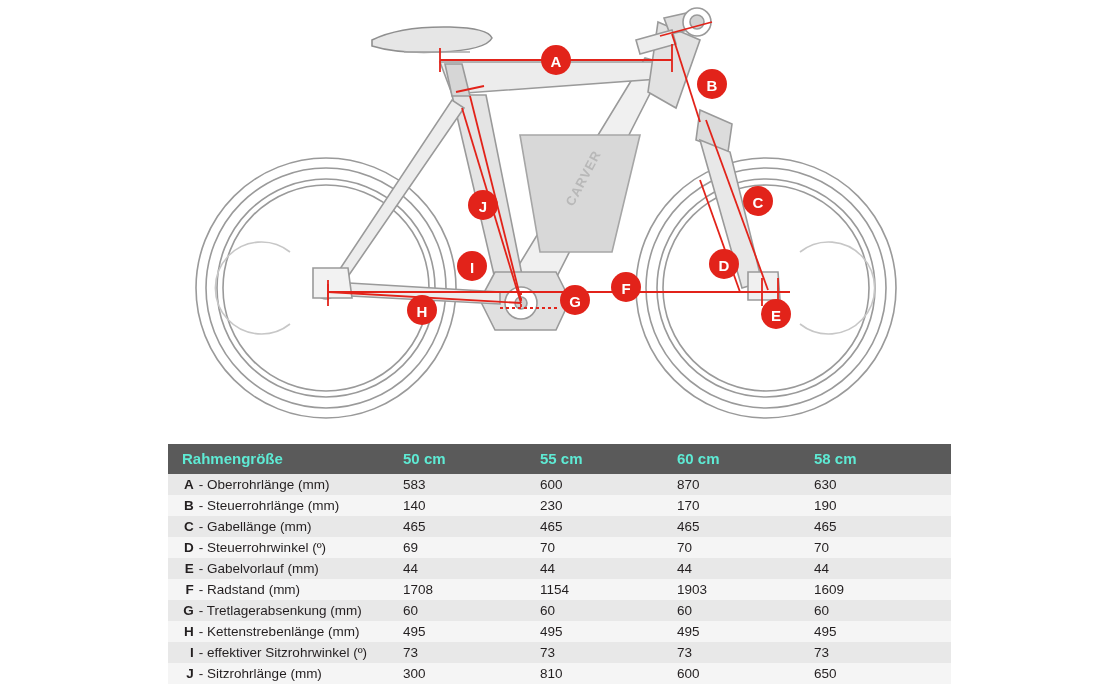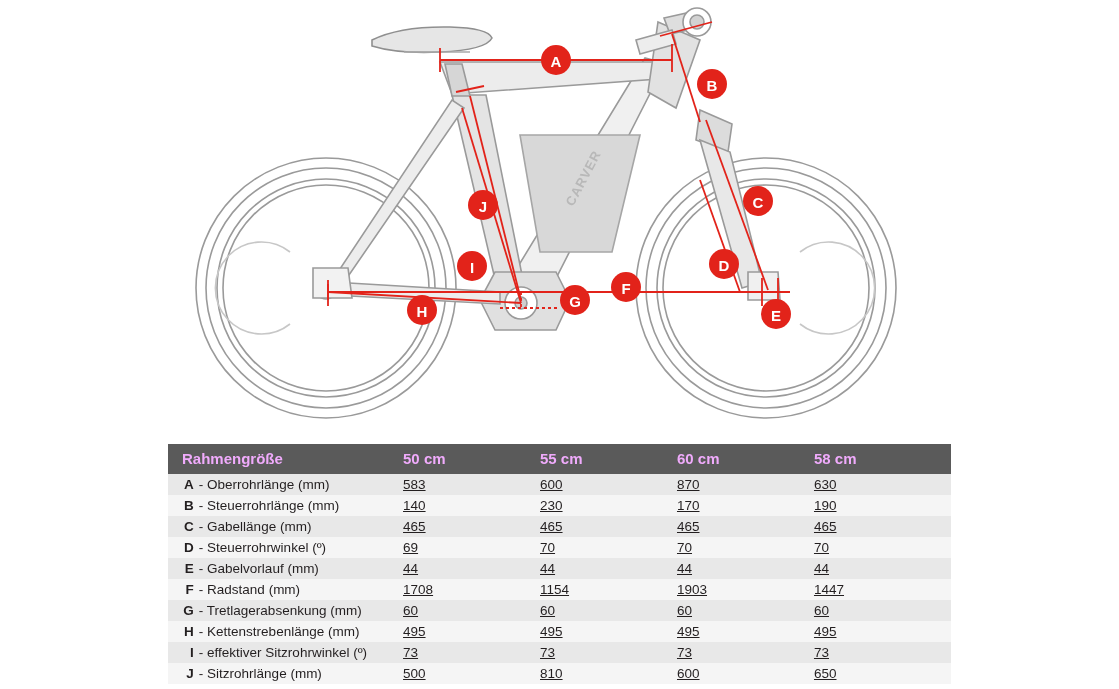--- a/index.html
+++ b/index.html
@@ -36,21 +36,21 @@
   .geo-table th, .geo-table td {
     padding: 0;
     margin: 0;
     text-align: left;
     font-weight: normal;
     height: 21px;
     line-height: 21px;
   }
   .geo-table thead th {
     background: #5a5a5a;
-    color: #f0abfc;
+    color: #5eead4;
     font-weight: bold;
     font-size: 15px;
     height: 30px;
     line-height: 30px;
   }
   .geo-table thead th.th-label {
     padding-left: 14px;
   }
   .geo-table tbody tr.odd td {
     background: #e8e8e8;
@@ -62,21 +62,20 @@
     width: 26px;
     text-align: right;
     font-weight: bold;
     padding-right: 5px;
   }
   .geo-table td.name {
     width: 205px;
   }
   .geo-table td.val {
     width: 138px;
-    text-decoration: underline;
   }
   .geo-table th.col {
     width: 138px;
   }
   .dim-label {
     fill: #ffffff;
     font-family: "Liberation Sans", sans-serif;
     font-size: 15px;
     font-weight: bold;
     text-anchor: middle;
@@ -268,21 +267,21 @@
       <td class="val">44</td>
       <td class="val">44</td>
       <td class="val">44</td>
     </tr>
     <tr class="even">
       <td class="letter">F</td>
       <td class="name">- Radstand (mm)</td>
       <td class="val">1708</td>
       <td class="val">1154</td>
       <td class="val">1903</td>
-      <td class="val">1447</td>
+      <td class="val">1609</td>
     </tr>
     <tr class="odd">
       <td class="letter">G</td>
       <td class="name">- Tretlagerabsenkung (mm)</td>
       <td class="val">60</td>
       <td class="val">60</td>
       <td class="val">60</td>
       <td class="val">60</td>
     </tr>
     <tr class="even">
@@ -297,19 +296,19 @@
       <td class="letter">I</td>
       <td class="name">- effektiver Sitzrohrwinkel (º)</td>
       <td class="val">73</td>
       <td class="val">73</td>
       <td class="val">73</td>
       <td class="val">73</td>
     </tr>
     <tr class="even">
       <td class="letter">J</td>
       <td class="name">- Sitzrohrlänge (mm)</td>
-      <td class="val">500</td>
+      <td class="val">300</td>
       <td class="val">810</td>
       <td class="val">600</td>
       <td class="val">650</td>
     </tr>
   </tbody>
 </table>
 
 </body></html>

